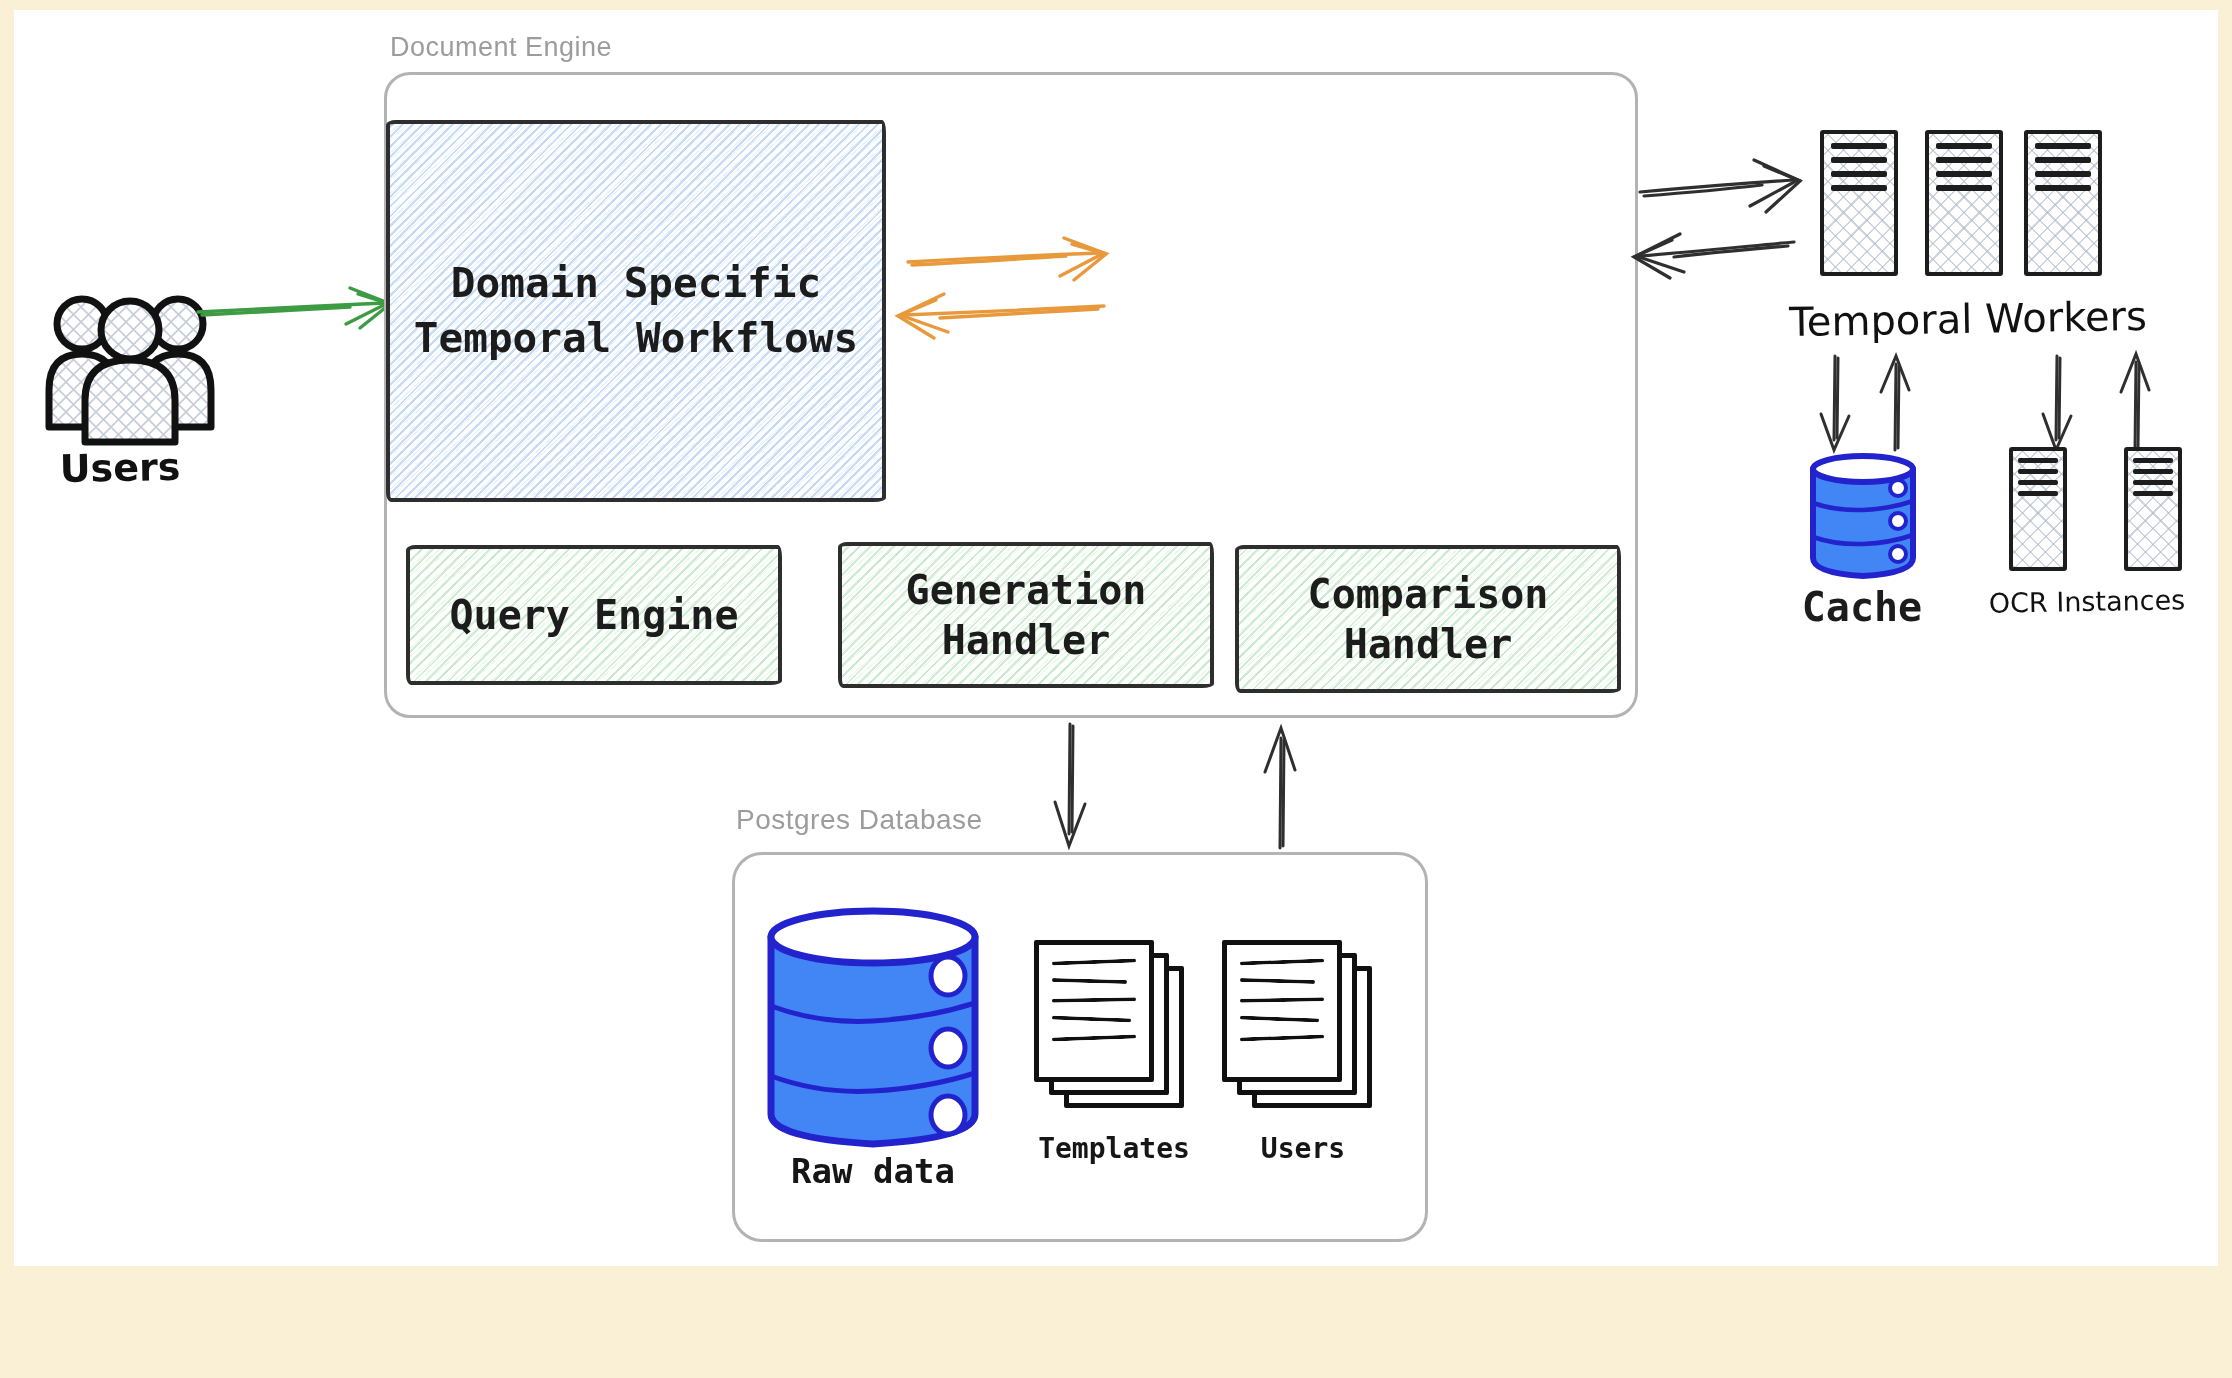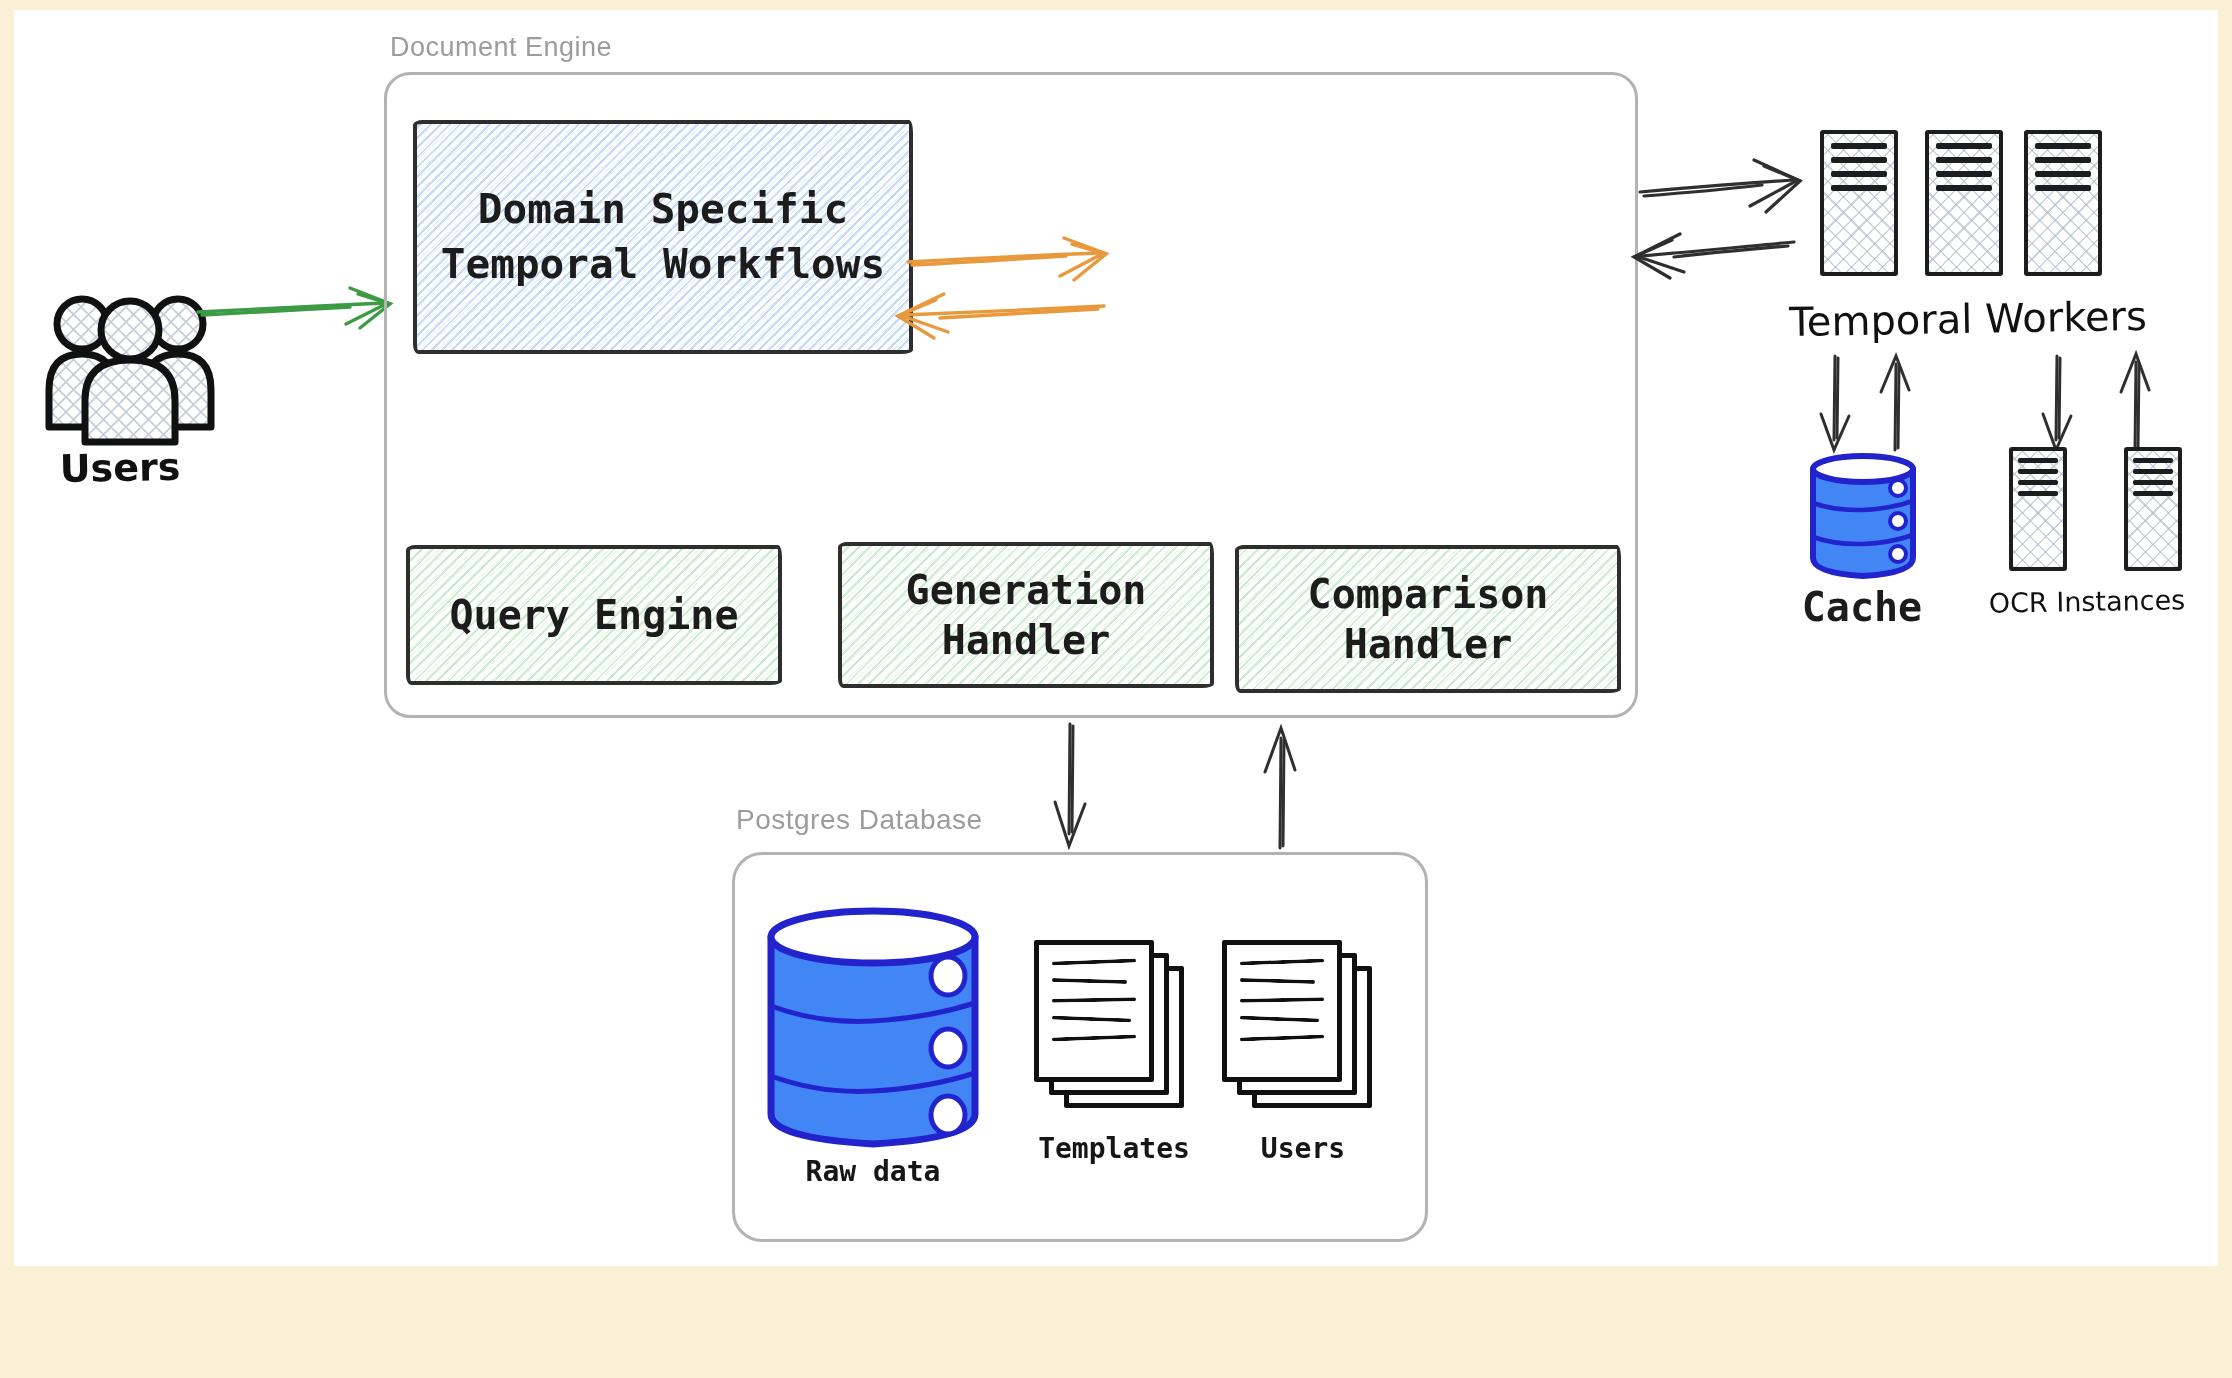--- a/index.html
+++ b/index.html
@@ -79,21 +79,21 @@
       <path d="M6 28 C 60 25, 130 22, 192 19"></path>
       <path d="M10 31 C 70 28, 120 25, 158 23"></path>
       <path d="M158 4 L196 19 L154 40"></path>
       <path d="M166 10 L198 20 L168 44"></path>
     </g>
   </svg>
 
   <div class="gcontainer" style="left:384px; top:72px; width:1254px; height:646px;"></div>
   <div class="gtitle" style="left:374px; top:32px;margin-left:16px;">Document Engine</div>
 
-  <div class="sketchbox hatch-blue" style="left:413px; top:120px; width:500px; height:234px;">
+  <div class="sketchbox hatch-blue" style="left:386px; top:120px; width:500px; height:382px;">
     <div class="mono-lg">Domain Specific</div>
     <div class="mono-lg">Temporal Workflows</div>
   </div>
 
 
   <svg class="abs" style="left:902px; top:232px;" width="212" height="52" viewBox="0 0 212 52">
     <g stroke="#E8993B" stroke-width="3.4" fill="none" stroke-linecap="round">
       <path d="M6 30 C 60 27, 140 23, 198 21"></path>
       <path d="M10 33 C 70 30, 130 26, 164 24"></path>
       <path d="M162 6 L202 21 L158 44"></path>
@@ -242,21 +242,21 @@
 
   <svg class="abs" style="left:760px; top:900px;" width="226" height="252" viewBox="0 0 226 252">
     <path d="M11 37 L11 214 Q11 238 113 244 Q215 238 215 214 L215 37 Z" fill="#4285F4" stroke="#2323CE" stroke-width="7" stroke-linejoin="round"></path>
     <ellipse cx="113" cy="37" rx="102" ry="26" fill="#ffffff" stroke="#2323CE" stroke-width="7"></ellipse>
     <path d="M11 106 Q60 124 113 121 Q168 118 215 103" fill="none" stroke="#2323CE" stroke-width="5"></path>
     <path d="M11 176 Q60 194 113 191 Q168 188 215 173" fill="none" stroke="#2323CE" stroke-width="5"></path>
     <ellipse cx="188" cy="76" rx="17" ry="19" fill="#fff" stroke="#2323CE" stroke-width="5"></ellipse>
     <ellipse cx="188" cy="148" rx="17" ry="19" fill="#fff" stroke="#2323CE" stroke-width="5"></ellipse>
     <ellipse cx="188" cy="215" rx="17" ry="19" fill="#fff" stroke="#2323CE" stroke-width="5"></ellipse>
   </svg>
-  <div class="abs center" style="left:756px; top:1146px; width:234px; height:50px; font-family:'DejaVu Sans Mono', monospace; font-weight:700; font-size:28px; color:#161616;">Raw data</div>
+  <div class="abs center" style="left:756px; top:1146px; width:234px; height:50px; font-family:'DejaVu Sans Mono', monospace; font-weight:700; font-size:34px; color:#161616;">Raw data</div>
 
   <div class="stack" style="left:1034px; top:940px; width:162px; height:168px;">
     <div class="page" style="left:30px; top:26px;"></div>
     <div class="page" style="left:15px; top:13px;"></div>
     <div class="page" style="left:0; top:0;">
       <div class="ln" style="transform:rotate(-2deg);"></div>
       <div class="ln" style="transform:rotate(1.5deg); margin-right:22px;"></div>
       <div class="ln" style="transform:rotate(-1deg);"></div>
       <div class="ln" style="transform:rotate(2deg); margin-right:18px;"></div>
       <div class="ln" style="transform:rotate(-2deg);"></div>

